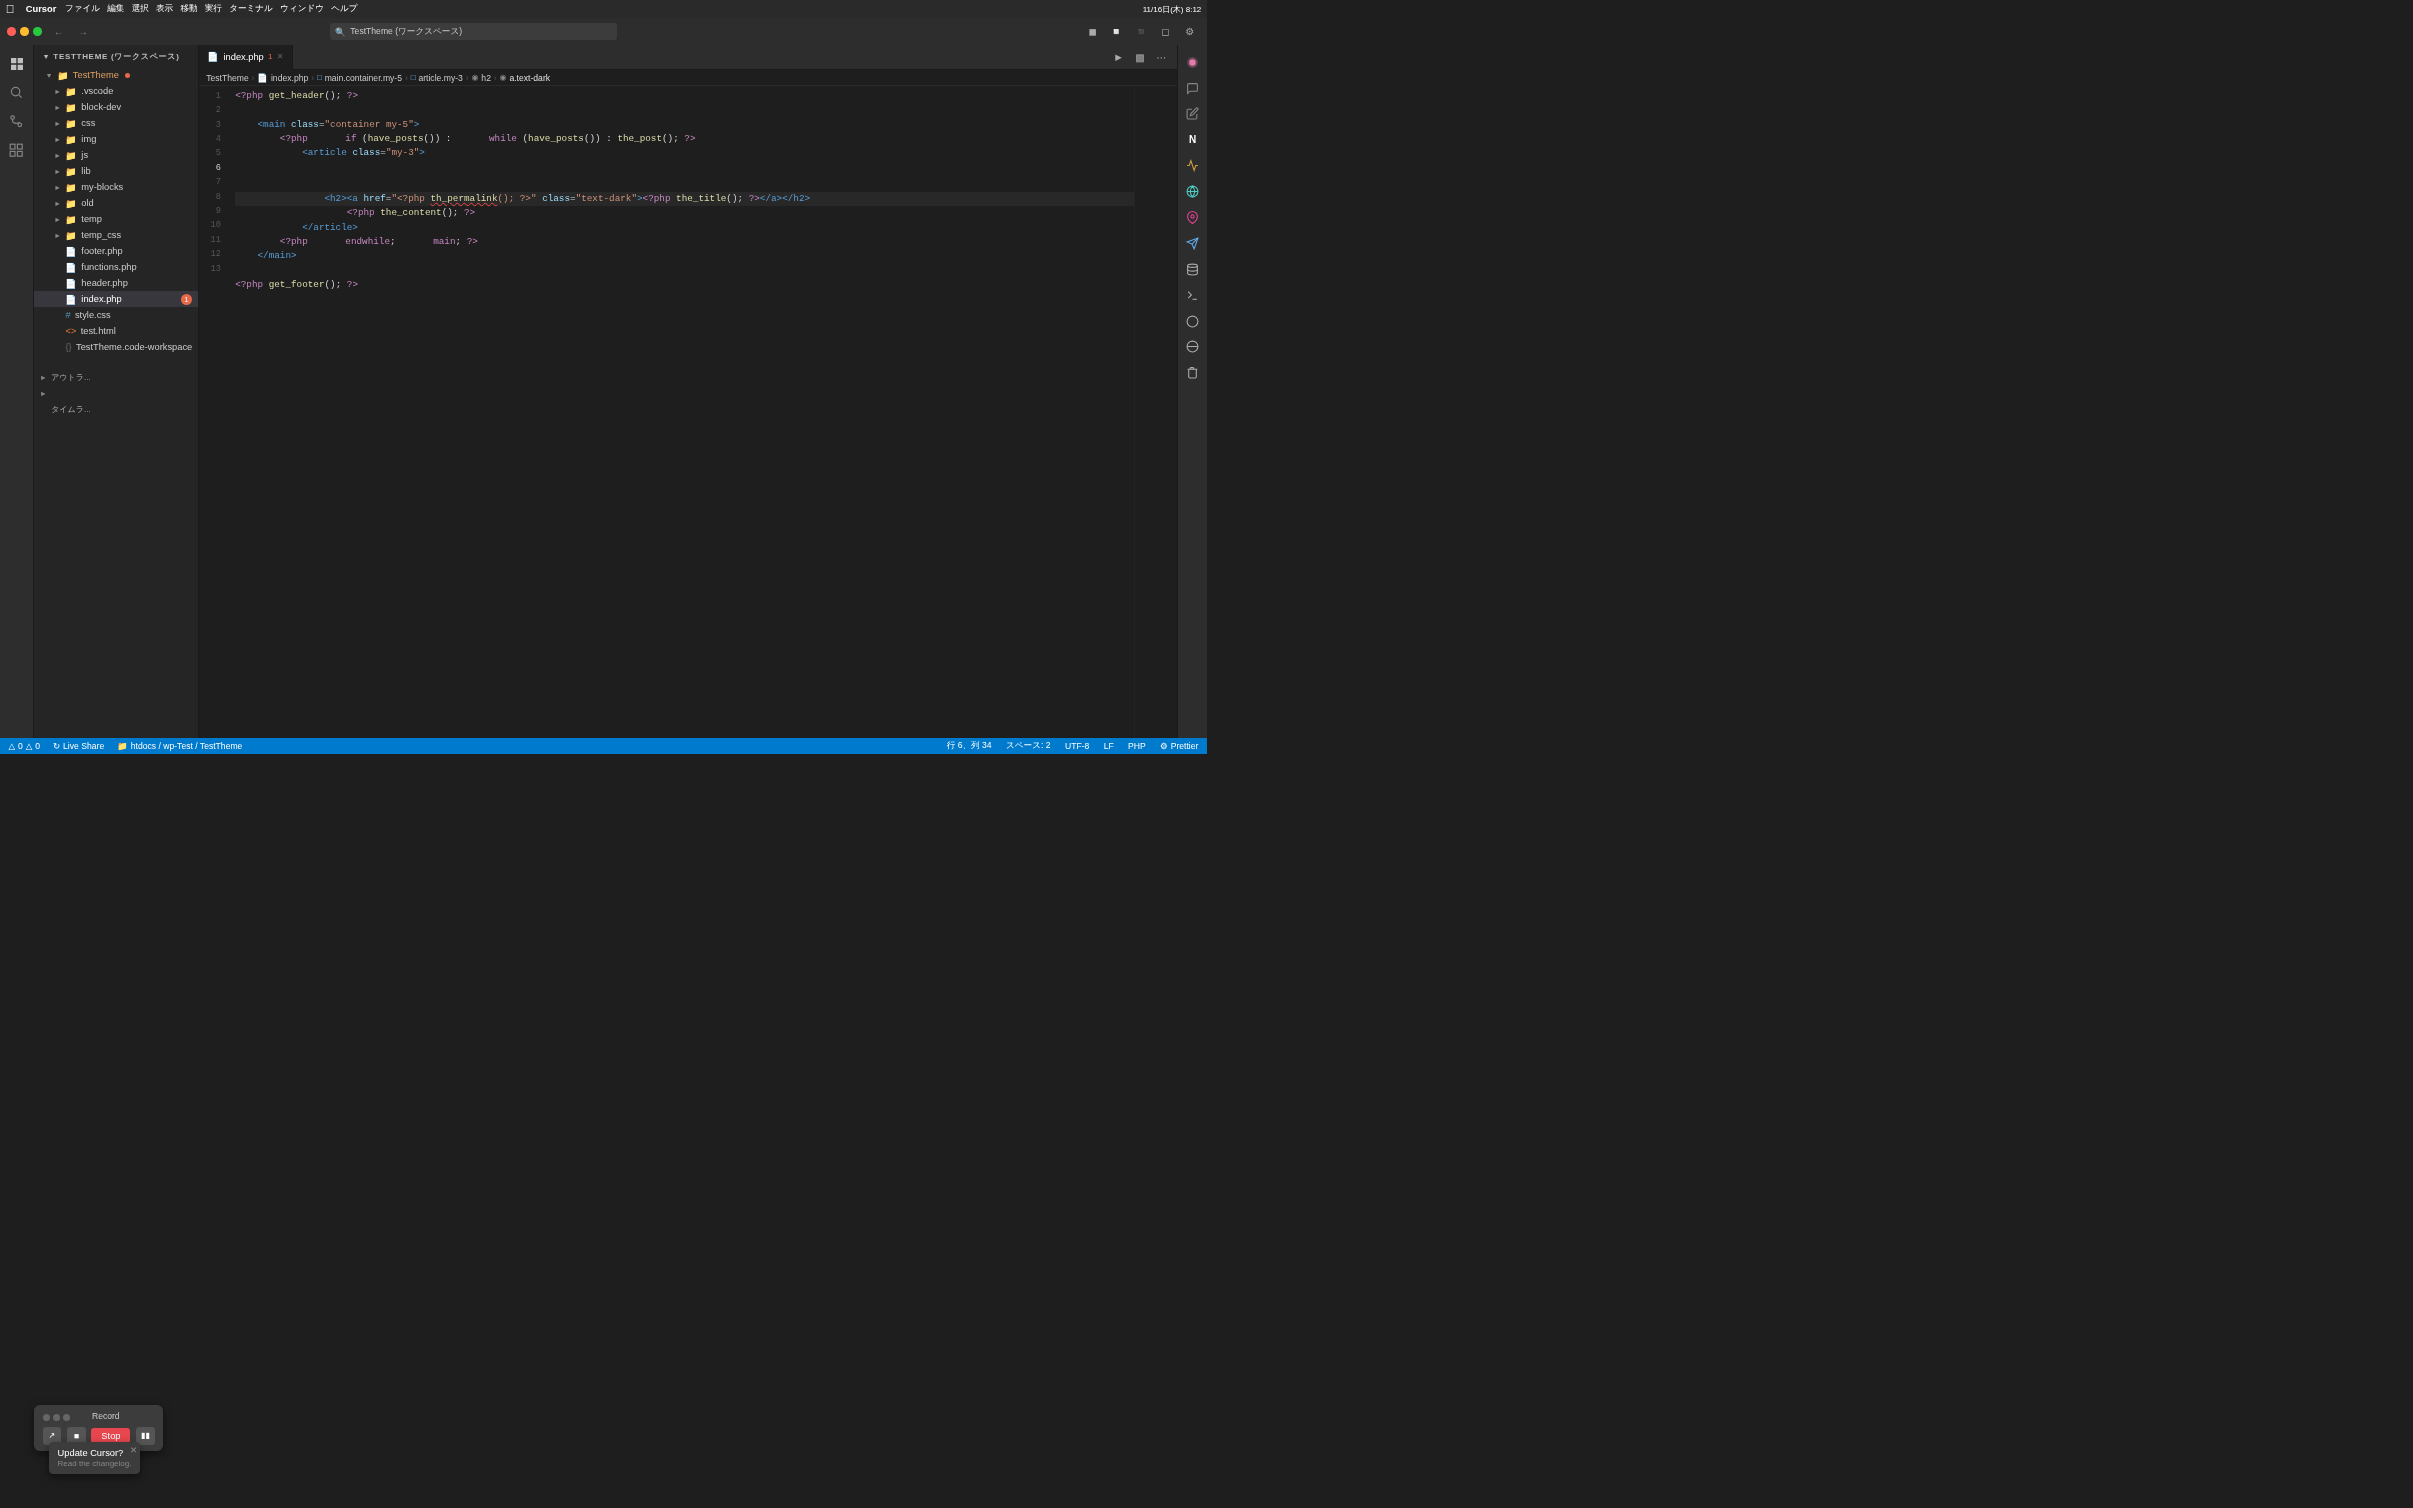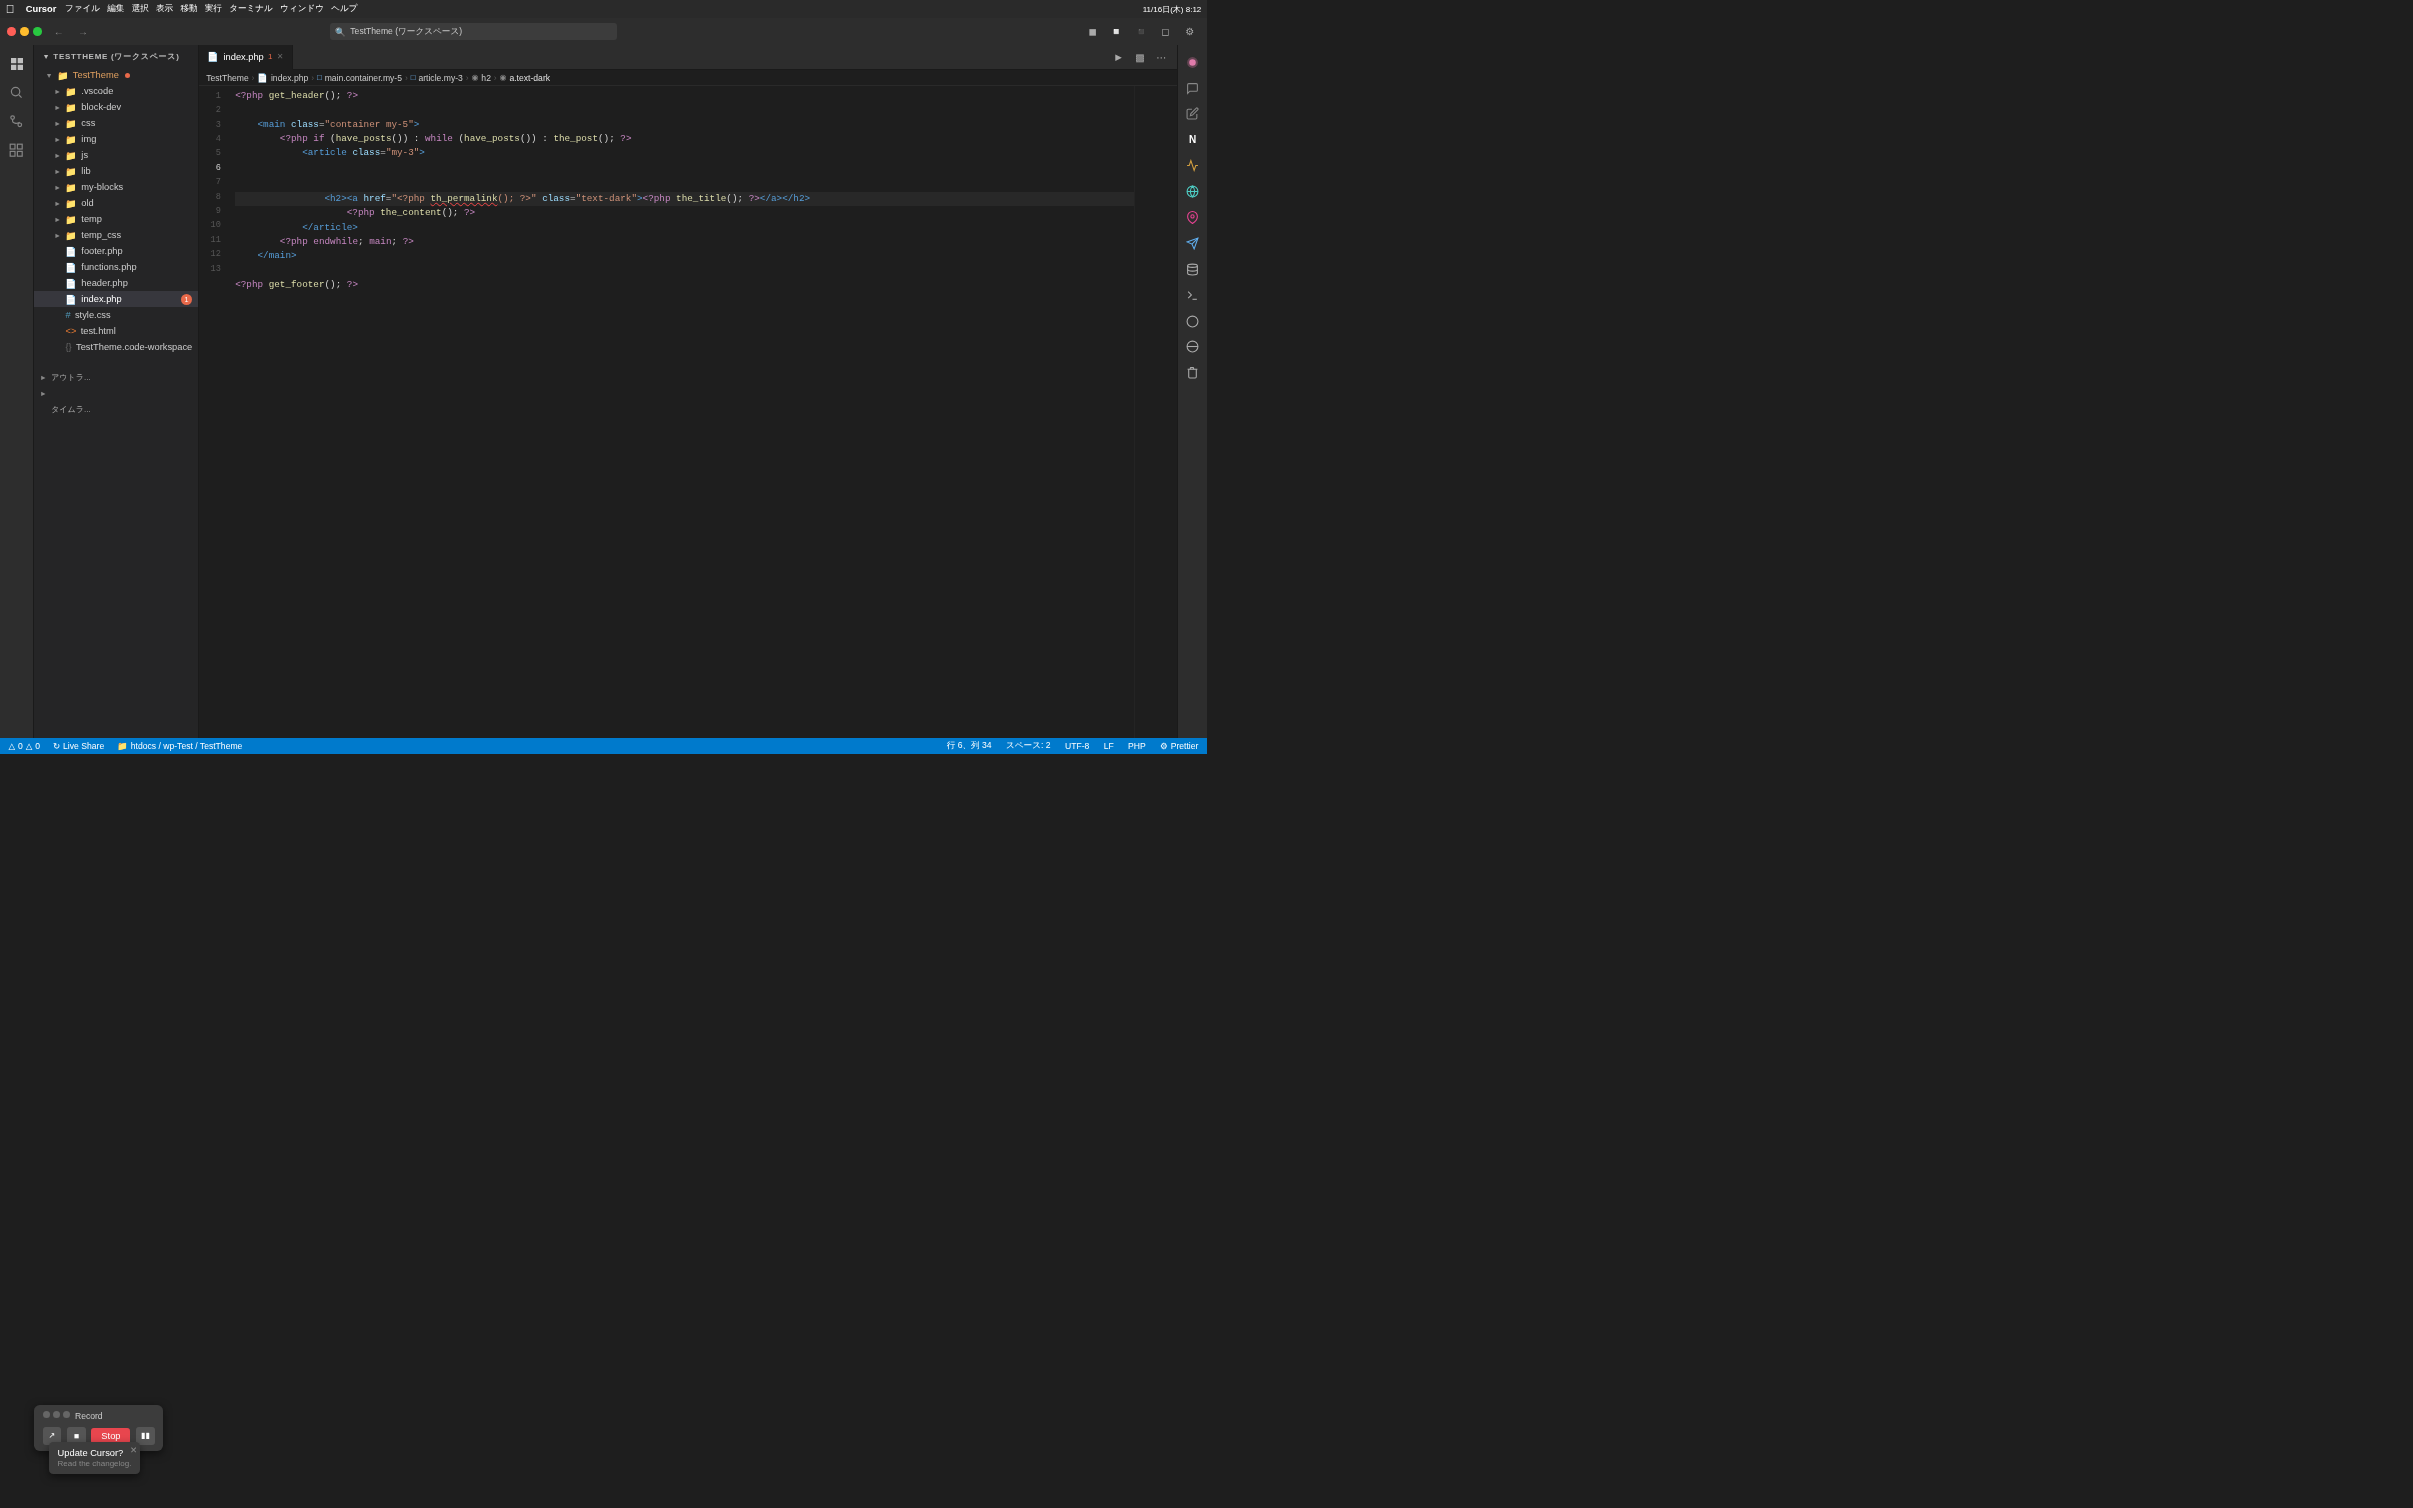--- a/index.html
+++ b/index.html
@@ -311,21 +311,21 @@
     }
 
     
     .t-tag { color: #569cd6; }
     .t-attr { color: #9cdcfe; }
     .t-string { color: #ce9178; }
     .t-php { color: #c586c0; }
     .t-func { color: #dcdcaa; }
     .t-paren { color: #d4d4d4; }
     .t-op { color: #d4d4d4; }
-    .t-kw { color: #c586c0; }
+    .t-kw { color: #c586c0; margin-left: 32px; }
     .t-text { color: #d4d4d4; }
     .t-error-underline {
       text-decoration: underline;
       text-decoration-color: #f44747;
       text-decoration-style: wavy;
     }
 
     
     .right-sidebar {
       width: 30px;
@@ -380,22 +380,22 @@
       border-radius: 5.7px;
       padding: 5.7px 8.6px;
       display: flex;
       flex-direction: column;
       gap: 5.7px;
       box-shadow: 0 2.9px 8.6px rgba(0,0,0,0.5);
       z-index: 50;
     }
     .record-header {
       display: flex;
-      align-items: flex-start;
-      gap: 5px;
+      align-items: flex-end;
+      gap: 22px;
     }
     .record-dots { display: flex; gap: 2.9px; }
     .record-dot {
       width: 7.2px;
       height: 7.2px;
       border-radius: 50%;
       background: #666;
     }
     .record-label {
       font-size: 8.6px;

